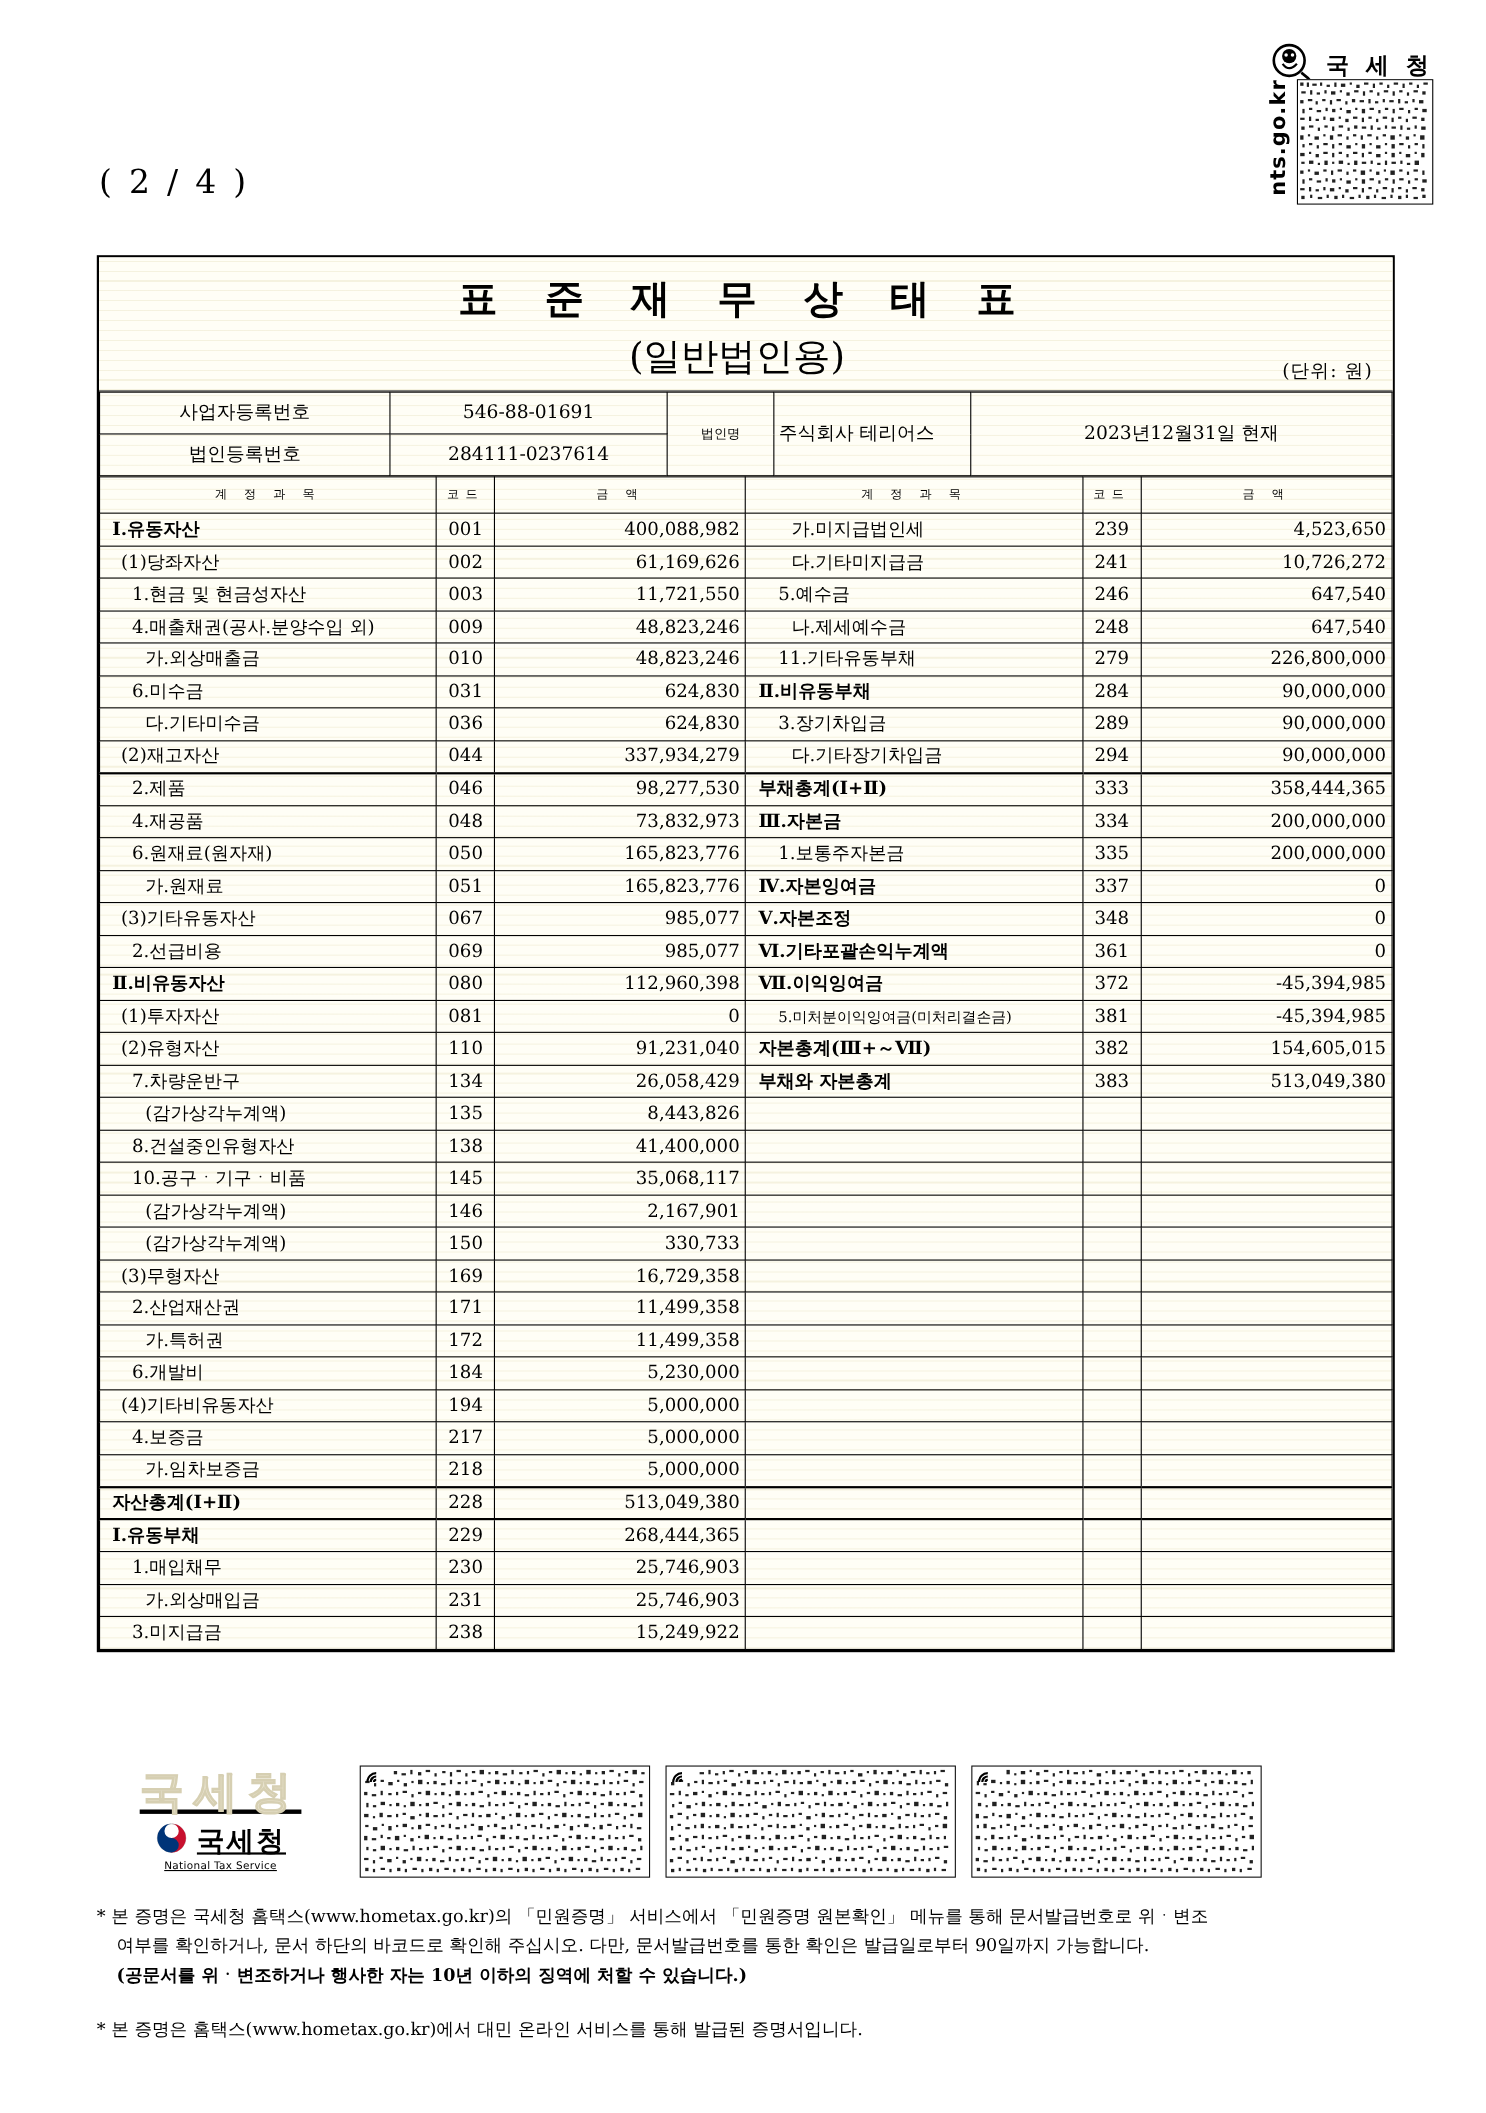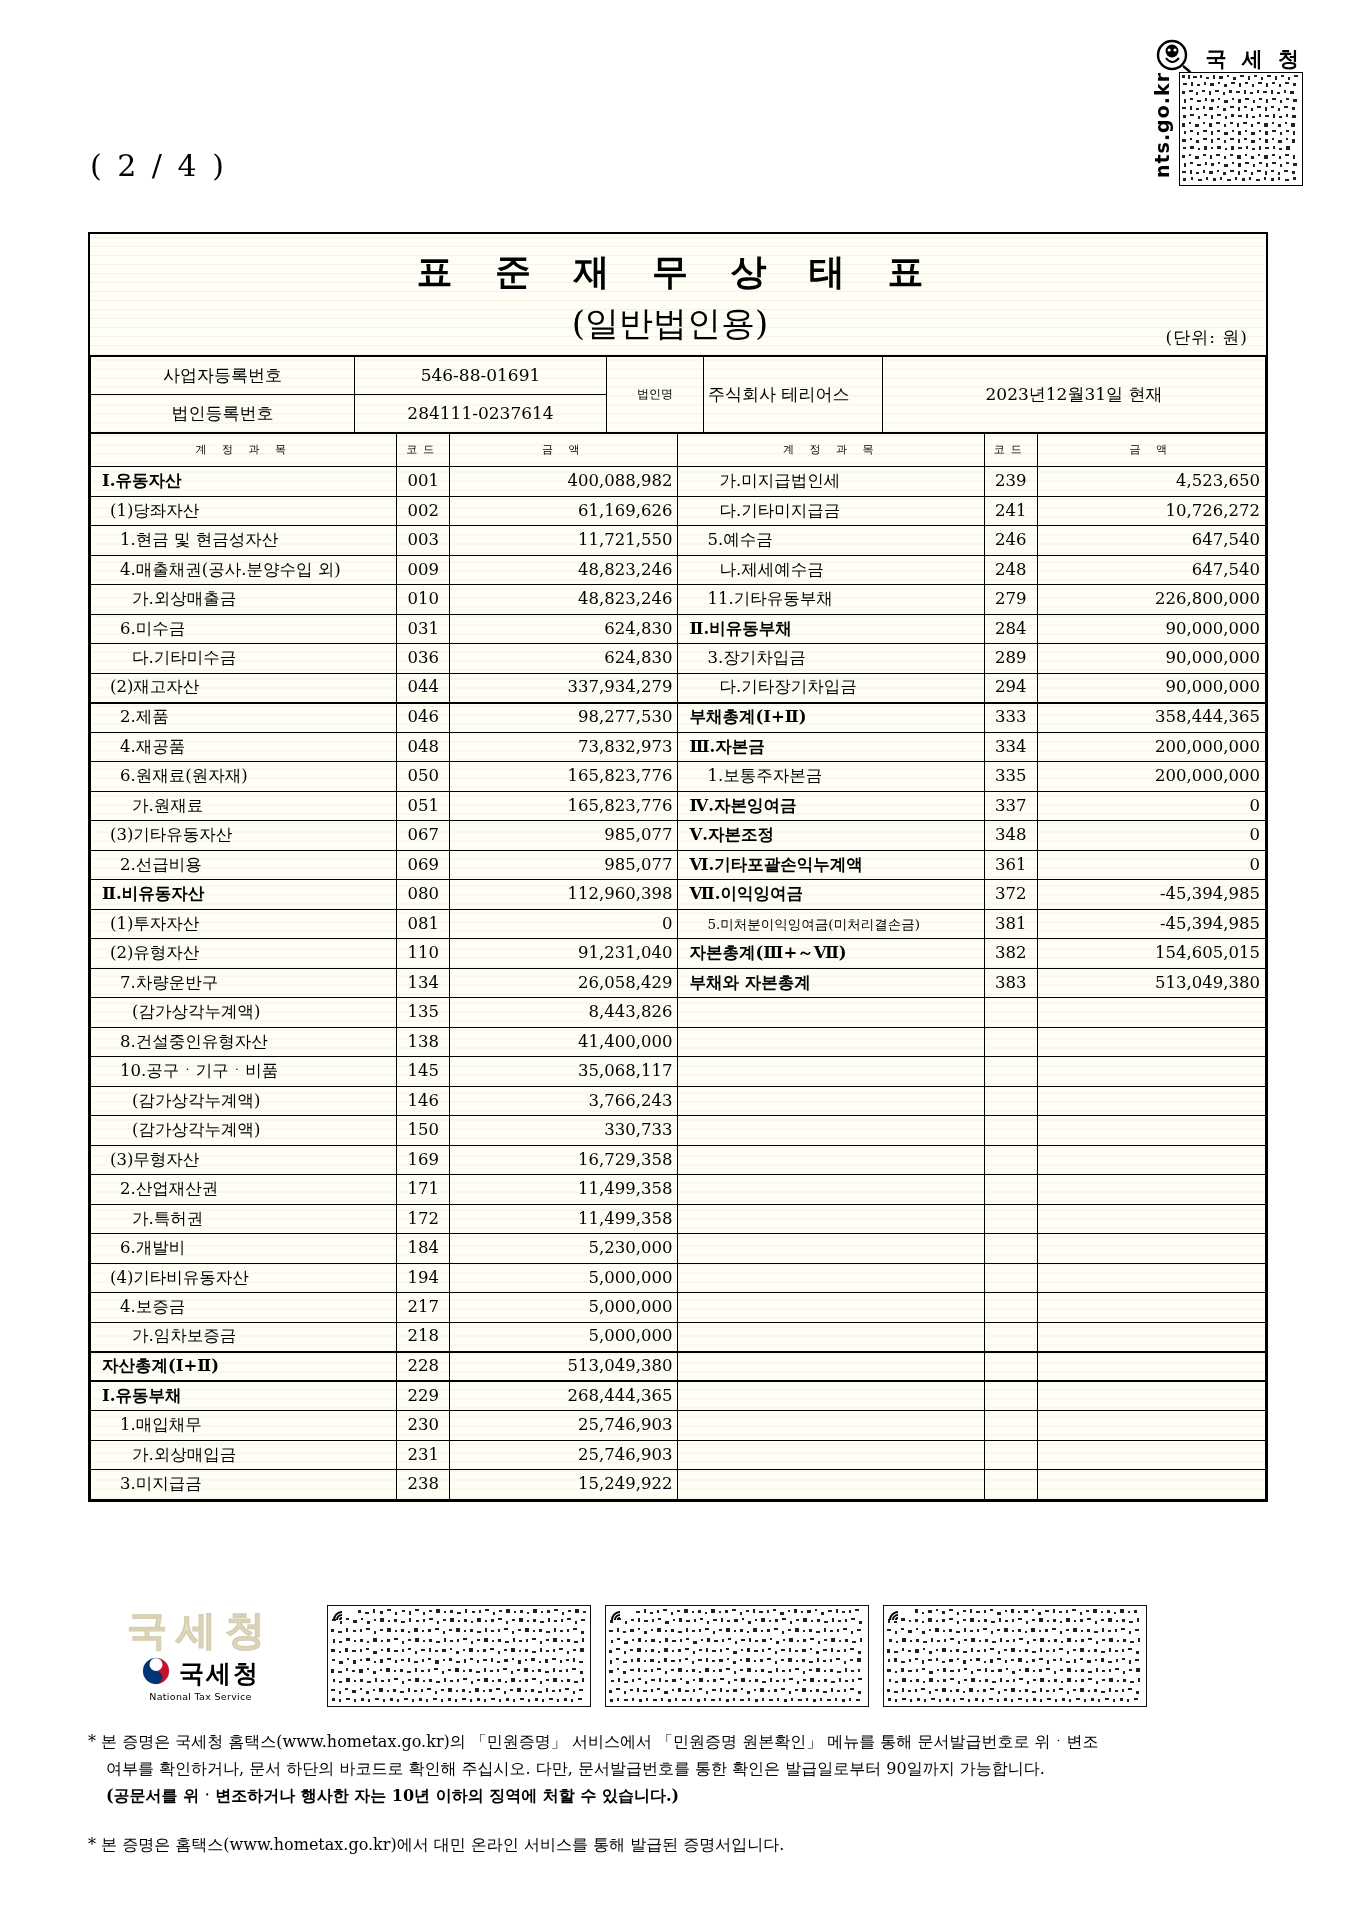--- a/index.html
+++ b/index.html
@@ -180,20 +180,21 @@
 
   
   #bottom-strip {
     position: absolute;
     left: 88px;
     top: 1597px;
     width: 1180px;
     display: flex;
     align-items: center;
     gap: 14px;
+    text-decoration: underline;
   }
   #nts-stamp {
     width: 225px;
     height: 118px;
     position: relative;
     display: flex;
     flex-direction: column;
     align-items: center;
     justify-content: center;
   }
@@ -723,21 +724,21 @@
           <td class="c-name"><span class="lvl2">10.공구ㆍ기구ㆍ비품</span></td>
           <td class="c-code">145</td>
           <td class="c-amt">35,068,117</td>
           <td class="c-name"><span class="lvl0"></span></td>
           <td class="c-code"></td>
           <td class="c-amt"></td>
         </tr>
         <tr>
           <td class="c-name"><span class="lvl3">(감가상각누계액)</span></td>
           <td class="c-code">146</td>
-          <td class="c-amt">3,766,243</td>
+          <td class="c-amt">2,167,901</td>
           <td class="c-name"><span class="lvl0"></span></td>
           <td class="c-code"></td>
           <td class="c-amt"></td>
         </tr>
         <tr>
           <td class="c-name"><span class="lvl3">(감가상각누계액)</span></td>
           <td class="c-code">150</td>
           <td class="c-amt">330,733</td>
           <td class="c-name"><span class="lvl0"></span></td>
           <td class="c-code"></td>

